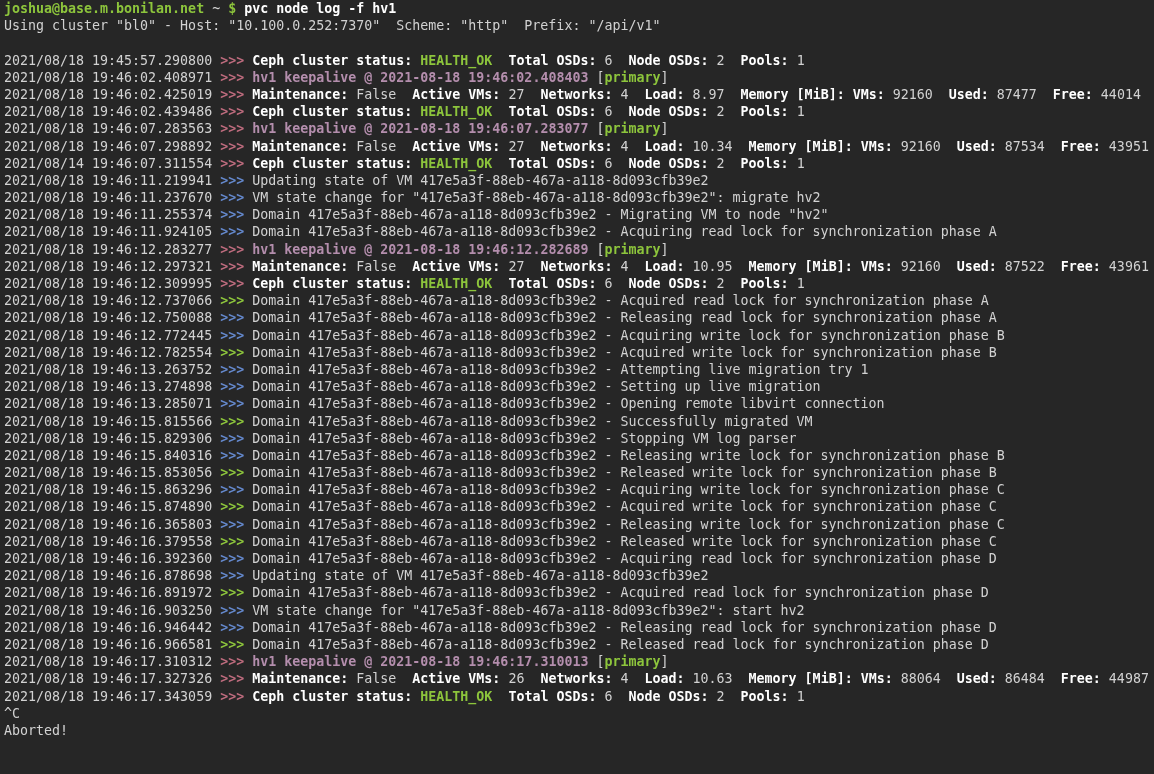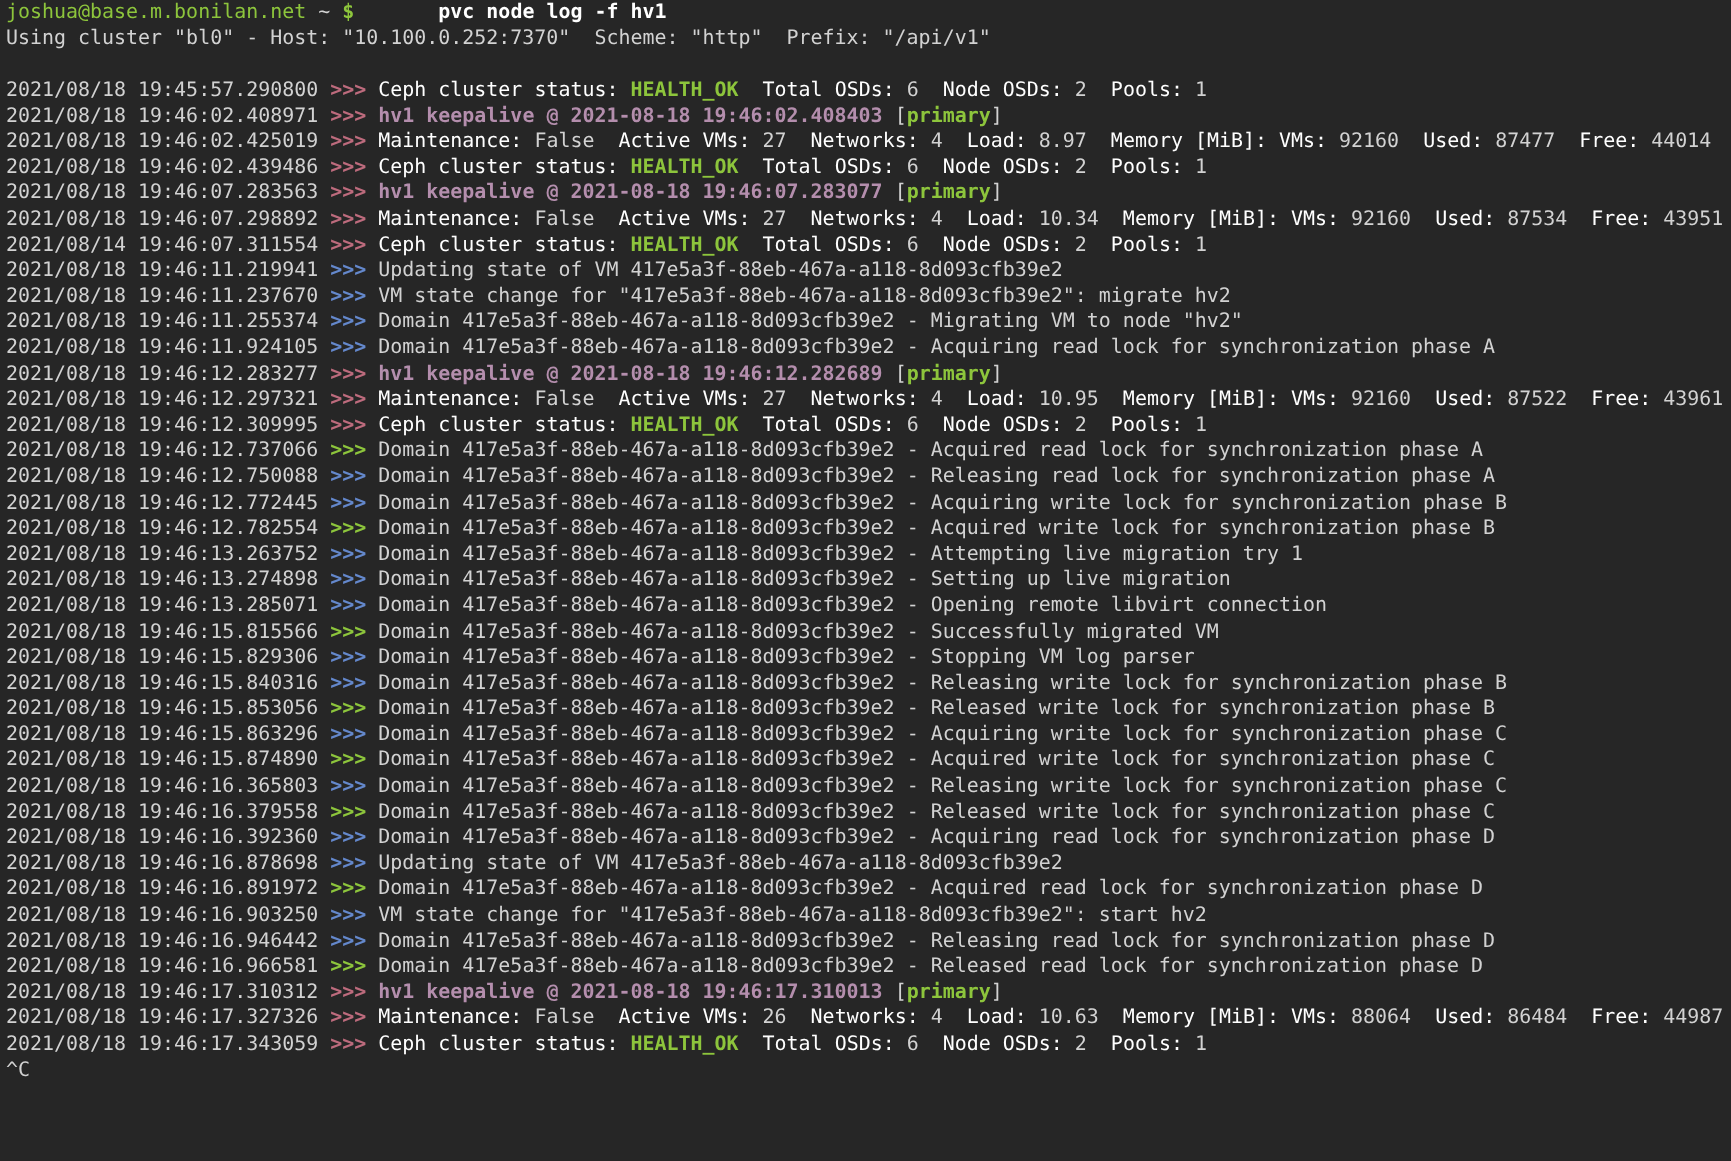--- a/index.html
+++ b/index.html
@@ -12,26 +12,26 @@
   .terminal{
     width:1154px;height:774px;
     background:var(--bg);
     font-family:"DejaVu Sans Mono","Liberation Mono",monospace;
     font-size:13.3px;
     color:var(--fg);
     padding-left:4px;
   }
   .line{white-space:pre;height:17.2px;line-height:17.2px;overflow:hidden;}
   .b{font-weight:bold;}
-  .label{color:var(--white);font-weight:normal;}
+  .label{color:var(--white);font-weight:bold;}
   .green{color:var(--green);}
   .purple{color:var(--purple);}
-  .user{color:var(--green);font-weight:normal;}
+  .user{color:var(--green);font-weight:bold;}
   .dollar{color:var(--green);font-weight:bold;}
-  .cmd{color:var(--white);font-weight:bold;margin-left:48px;}
+  .cmd{color:var(--white);font-weight:bold;}
   .ts{color:var(--fg);}
   .arrow-status{color:var(--rose);font-weight:bold;}
   .arrow-info{color:var(--blue);font-weight:bold;}
   .arrow-ok{color:var(--green);font-weight:bold;}
 </style>
 </head>
 <body>
 
 <div class="terminal">
   <div class="line"><span class="user">joshua@base.m.bonilan.net</span><span> </span><span>~</span><span> </span><span class="dollar">$</span><span> </span><span class="cmd">pvc node log -f hv1</span></div>
@@ -71,13 +71,14 @@
       <div class="line"><span class="ts">2021/08/18 19:46:16.878698 </span><span class="arrow-info">&gt;&gt;&gt; </span><span>Updating state of VM 417e5a3f-88eb-467a-a118-8d093cfb39e2</span></div>
       <div class="line"><span class="ts">2021/08/18 19:46:16.891972 </span><span class="arrow-ok">&gt;&gt;&gt; </span><span>Domain 417e5a3f-88eb-467a-a118-8d093cfb39e2 - Acquired read lock for synchronization phase D</span></div>
       <div class="line"><span class="ts">2021/08/18 19:46:16.903250 </span><span class="arrow-info">&gt;&gt;&gt; </span><span>VM state change for "417e5a3f-88eb-467a-a118-8d093cfb39e2": start hv2</span></div>
       <div class="line"><span class="ts">2021/08/18 19:46:16.946442 </span><span class="arrow-info">&gt;&gt;&gt; </span><span>Domain 417e5a3f-88eb-467a-a118-8d093cfb39e2 - Releasing read lock for synchronization phase D</span></div>
       <div class="line"><span class="ts">2021/08/18 19:46:16.966581 </span><span class="arrow-ok">&gt;&gt;&gt; </span><span>Domain 417e5a3f-88eb-467a-a118-8d093cfb39e2 - Released read lock for synchronization phase D</span></div>
       <div class="line"><span class="ts">2021/08/18 19:46:17.310312 </span><span class="arrow-status">&gt;&gt;&gt; </span><span class="purple b">hv1 keepalive @ 2021-08-18 19:46:17.310013</span><span> [</span><span class="green b">primary</span><span>]</span></div>
       <div class="line"><span class="ts">2021/08/18 19:46:17.327326 </span><span class="arrow-status">&gt;&gt;&gt; </span><span class="label">Maintenance:</span><span> False  </span><span class="label">Active VMs:</span><span> 26  </span><span class="label">Networks:</span><span> 4  </span><span class="label">Load:</span><span> 10.63  </span><span class="label">Memory [MiB]:</span><span> </span><span class="label">VMs:</span><span> 88064  </span><span class="label">Used:</span><span> 86484  </span><span class="label">Free:</span><span> 44987</span></div>
       <div class="line"><span class="ts">2021/08/18 19:46:17.343059 </span><span class="arrow-status">&gt;&gt;&gt; </span><span class="label">Ceph cluster status:</span><span> </span><span class="green b">HEALTH_OK</span><span>  </span><span class="label">Total OSDs:</span><span> 6  </span><span class="label">Node OSDs:</span><span> 2  </span><span class="label">Pools:</span><span> 1</span></div>
     </div>
   <div class="line">^C</div>
+  <div class="line">Aborted!</div>
 </div>
 
 </body></html>

